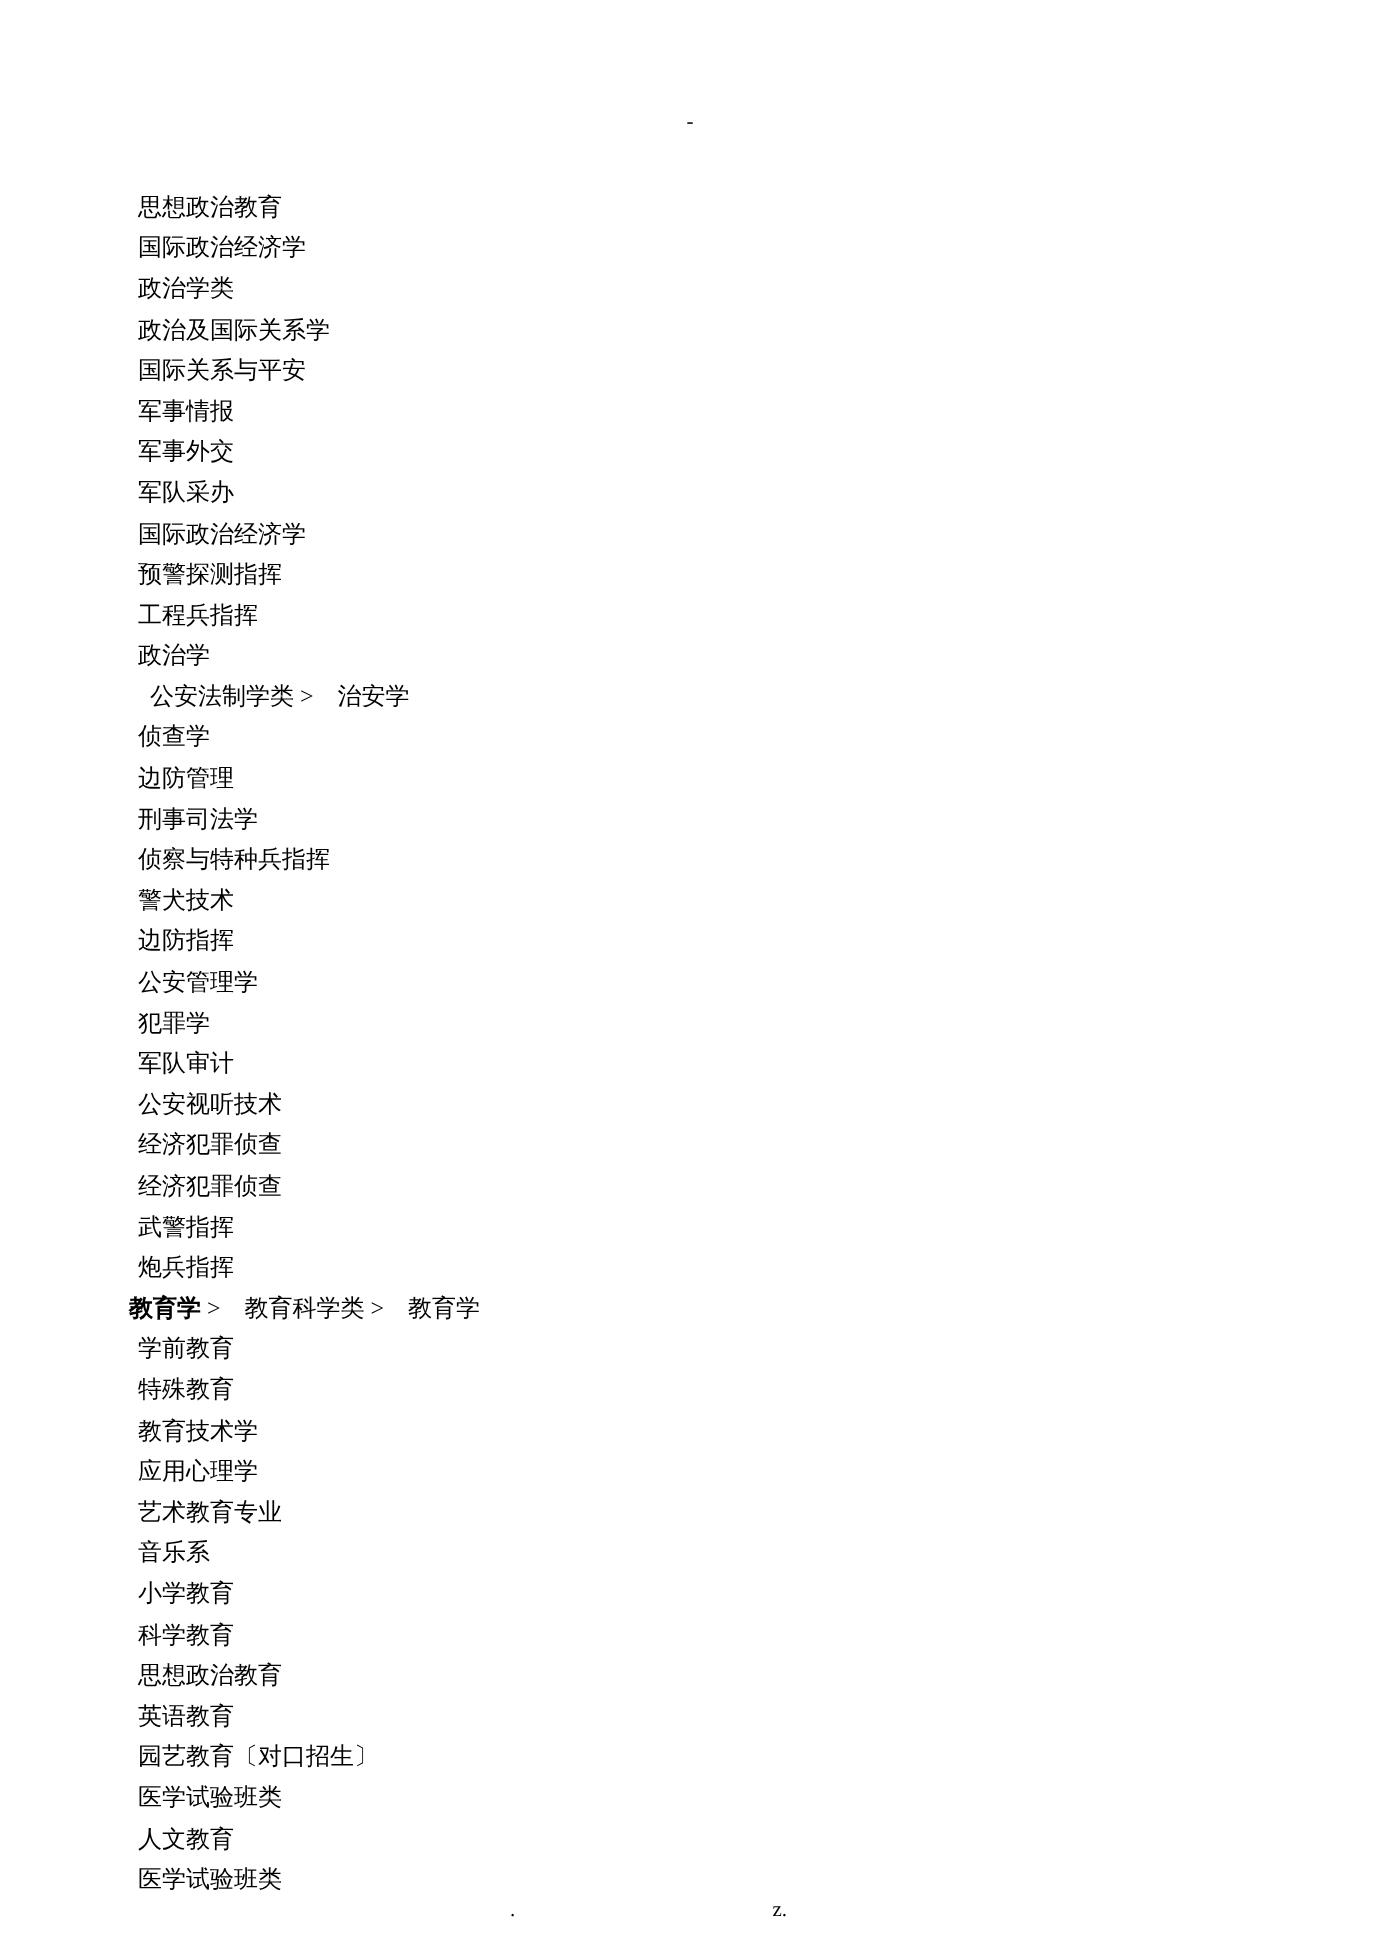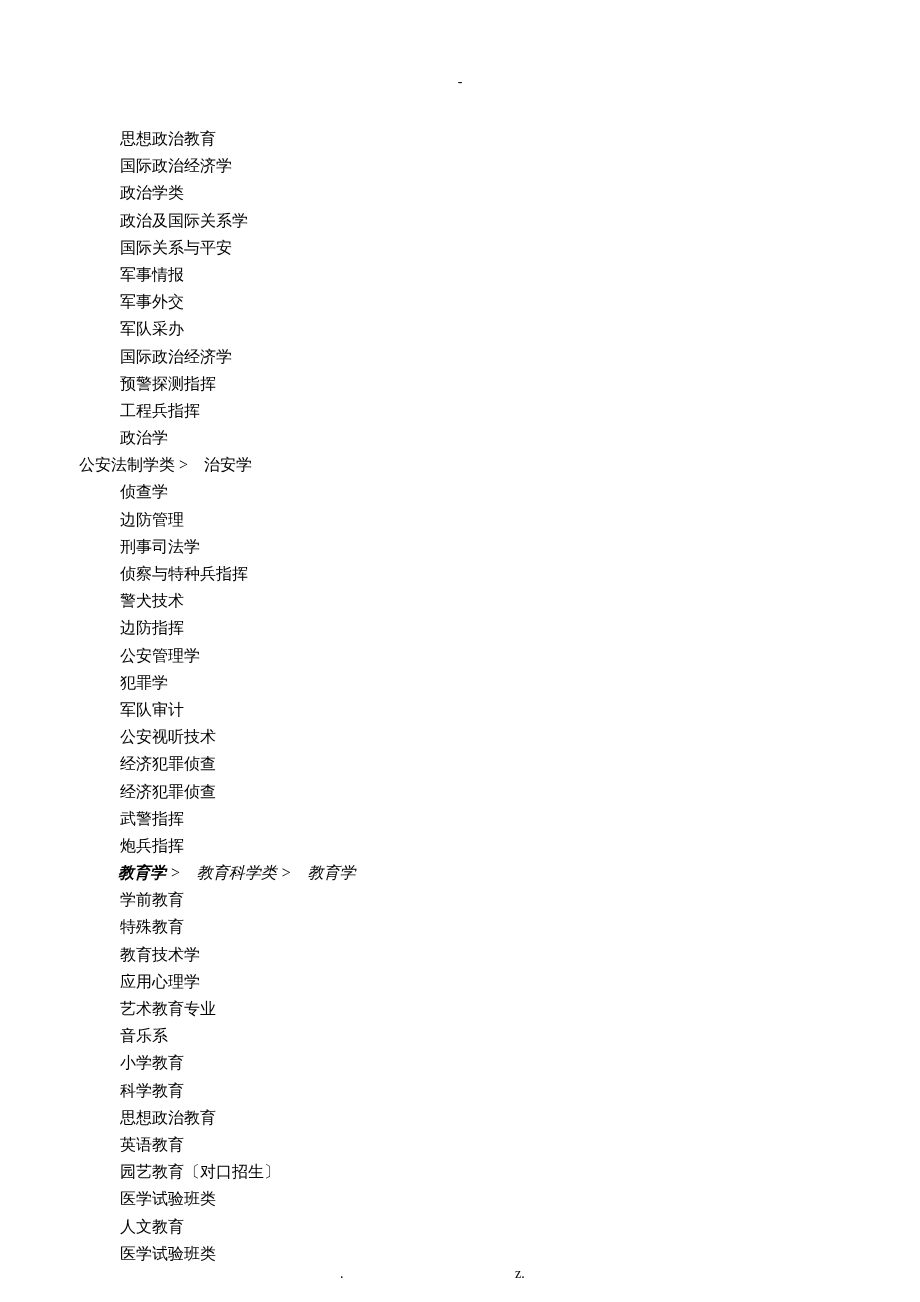--- a/index.html
+++ b/index.html
@@ -22,29 +22,28 @@
       top: 70px;
       left: 50%;
       transform: translateX(-50%);
       font-size: 14px;
       color: #000;
     }
     .content {
       padding-top: 55px;
     }
     .line {
-      padding-left: 120px;
+      padding-left: 92px;
       white-space: nowrap;
     }
     .line.category {
-      padding-left: 79px;
+      padding-left: 100px;
     }
     .line.discipline {
-      padding-left: 118px;
-      font-style: italic;
+      padding-left: 86px;
     }
     .bold {
       font-weight: bold;
       font-family: "SimHei", "黑体", sans-serif;
     }
     .footer {
       position: absolute;
       bottom: 40px;
       left: 0;
       right: 0;

